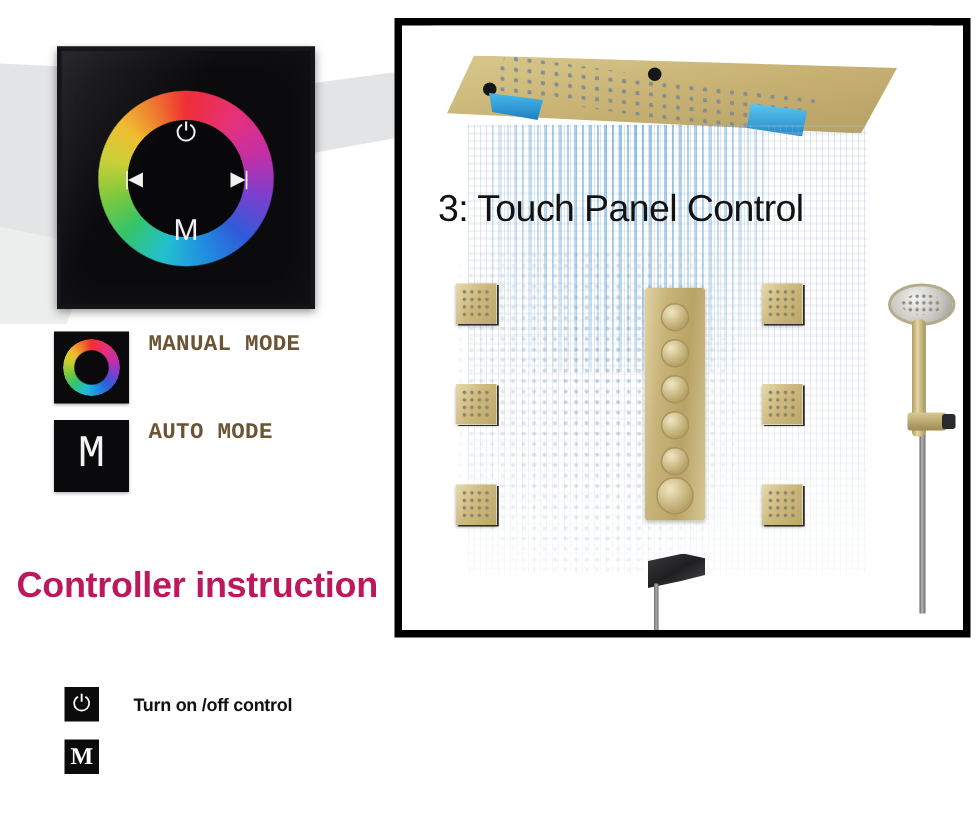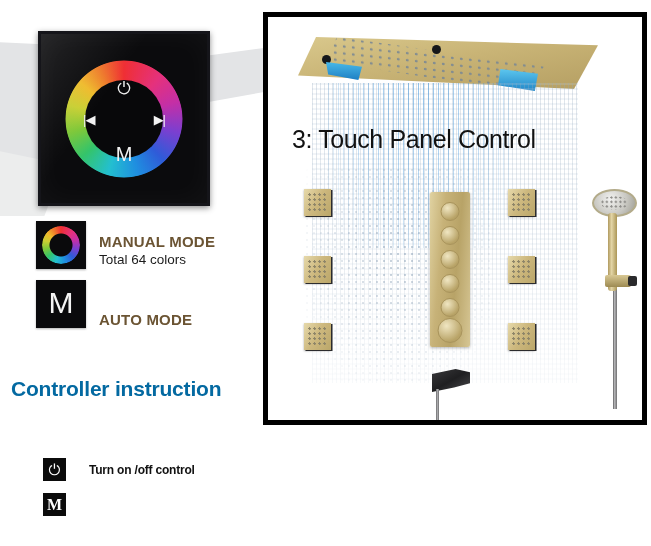--- a/index.html
+++ b/index.html
@@ -36,41 +36,41 @@
       width:86px;height:86px;}
   .g{position:absolute;color:#f2f2f2;}
   .g-power{left:50%;top:4px;transform:translateX(-50%);font-size:17px;line-height:1;}
   .g-prev{left:2px;top:50%;transform:translateY(-50%);font-size:13px;letter-spacing:-1px;}
   .g-next{right:2px;top:50%;transform:translateY(-50%);font-size:13px;letter-spacing:-1px;}
   .g-m{left:50%;bottom:-2px;transform:translateX(-50%);font-size:20px;line-height:1;
       font-weight:400;}
 
   
   .legend{position:absolute;left:36px;top:221px;width:220px;}
-  .legend-row{display:flex;align-items:flex-end;margin-bottom:11px;}
+  .legend-row{display:flex;align-items:flex-start;margin-bottom:11px;font-family:Liberation Mono, monospace;}
   .sw{width:50px;height:48px;background:#0a0a0c;flex:0 0 auto;position:relative;
       box-shadow:0 1px 2px rgba(0,0,0,.3);}
   .sw-ring{position:absolute;left:50%;top:50%;transform:translate(-50%,-50%);
       width:38px;height:38px;border-radius:50%;
       background:conic-gradient(from 0deg,
         #ef2f34 0deg,#e5317c 40deg,#c42fa6 72deg,#7b3fd0 104deg,
         #2f5bd8 136deg,#1f8fe0 166deg,#23bfd0 196deg,#34c46a 228deg,
         #7ec83a 256deg,#c9cf33 284deg,#efbb2c 310deg,#ee7b2b 334deg,#ef2f34 360deg);
       -webkit-mask:radial-gradient(circle,transparent 0 11px,#000 12px 19px,transparent 20px);
       mask:radial-gradient(circle,transparent 0 11px,#000 12px 19px,transparent 20px);}
   .sw-m{position:absolute;left:50%;top:50%;transform:translate(-50%,-52%);
       color:#f4f4f4;font-size:30px;line-height:1;}
   .legend-txt{margin-left:13px;}
   .legend-title{font-size:15px;font-weight:bold;color:#6b5433;letter-spacing:.2px;
       line-height:1.15;}
   .legend-sub{font-size:13.5px;color:#1c1c1c;line-height:1.3;margin-top:1px;}
 
   
-  .ci{position:absolute;left:11px;top:377px;font-size:21px;font-weight:bold;
-      color:#0369a1;letter-spacing:-.2px;}
+  .ci{position:absolute;left:11px;top:377px;font-size:24px;font-weight:bold;
+      color:#be185d;letter-spacing:-.2px;}
 
   
   .instr{position:absolute;left:43px;top:458px;width:600px;}
   .instr-row{display:flex;align-items:center;margin-bottom:12px;}
   .ibox{width:23px;height:23px;background:#0b0b0b;color:#fff;flex:0 0 auto;
       display:flex;align-items:center;justify-content:center;line-height:1;}
   .ibox-p{font-size:15px;}
   .ibox-m{font-size:16px;font-weight:bold;font-family:"Liberation Serif",serif;}
   .instr-txt{margin-left:23px;font-size:12px;font-weight:bold;color:#111;
       letter-spacing:-.2px;}
@@ -179,21 +179,20 @@
   </div>
 
   <div class="legend">
 
     <div class="legend-row">
       <div class="sw">
         <div class="sw-ring"></div>
       </div>
       <div class="legend-txt">
         <div class="legend-title">MANUAL MODE</div>
-        <div class="legend-sub">Total 64 colors</div>
       </div>
     </div>
 
     <div class="legend-row">
       <div class="sw">
         <div class="sw-m">M</div>
       </div>
       <div class="legend-txt">
         <div class="legend-title">AUTO MODE</div>
       </div>

